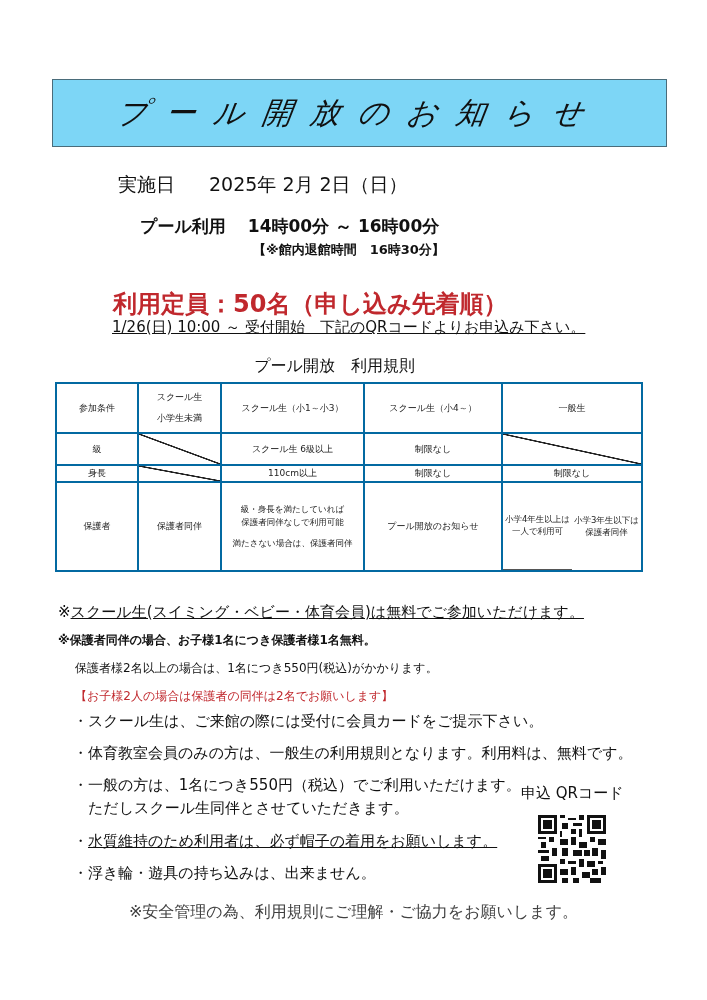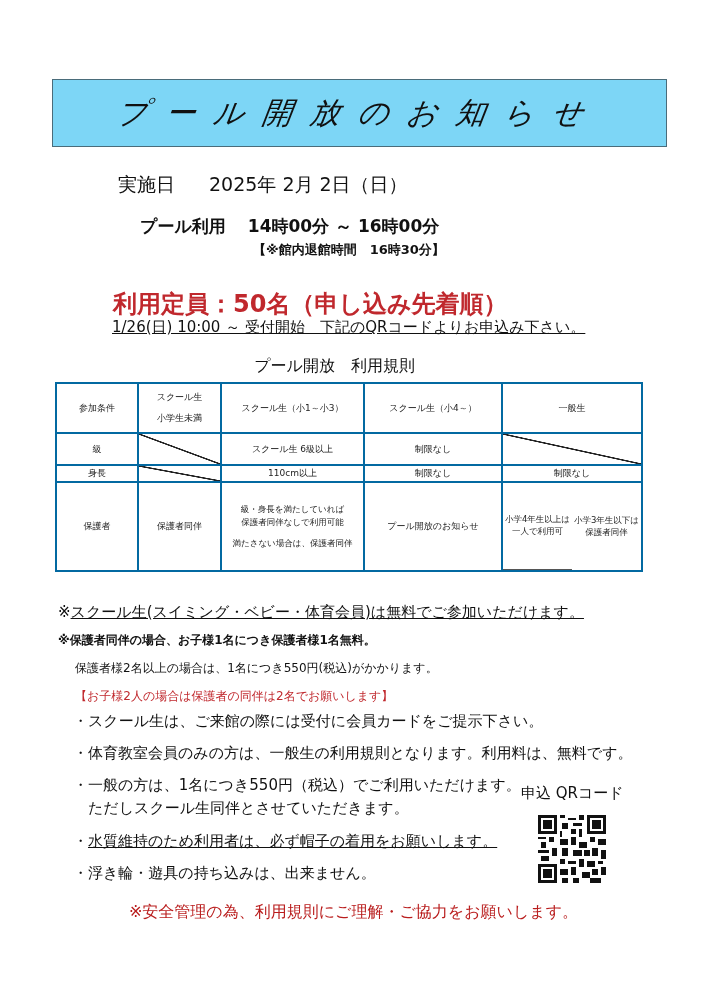--- a/index.html
+++ b/index.html
@@ -30,21 +30,21 @@
   .bullet .dot{display:inline-block;width:20px;}
   .b1{top:712px;}
   .b2{top:744px;}
   .b3{top:776px;}
   .b3b{left:88px;top:799px;font-size:15px;}
   .b4{top:832px;}
   .b4 .txt{text-decoration:underline;}
   .b5{top:864px;}
   .qr-label{left:521px;top:784px;font-size:15px;}
   .qr{position:absolute;left:538px;top:815px;width:68px;height:68px;}
-  .closing{left:0;width:707px;text-align:center;top:902px;font-size:16px;color:#b91c1c;}
+  .closing{left:0;width:707px;text-align:center;top:902px;font-size:16px;color:#404040;}
 </style>
 </head>
 <body>
 
 <div class="title-box">
   <span class="title-text">プール開放のお知らせ</span>
 </div>
 
 <div class="abs date-line">
   <span>実施日</span><span class="gap"></span><span>2025年 2月 2日（日）</span>

